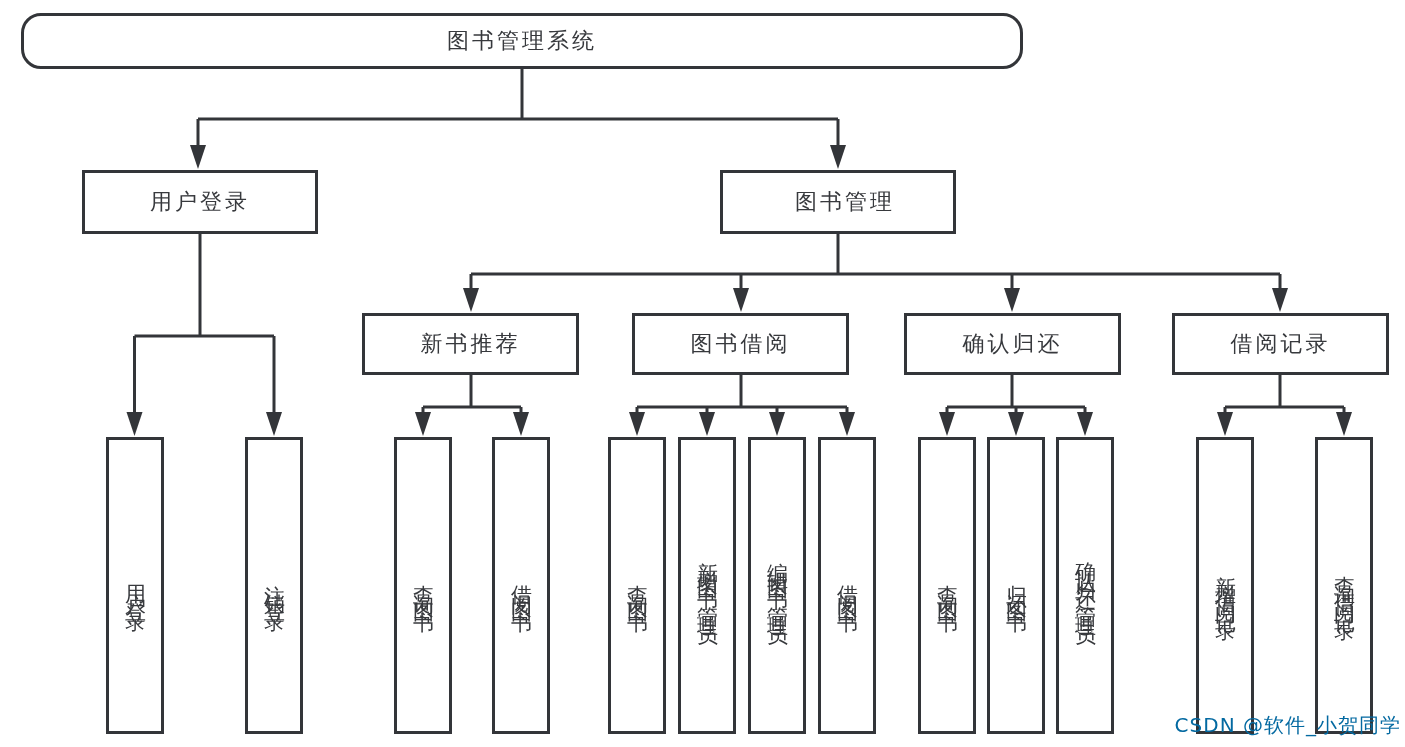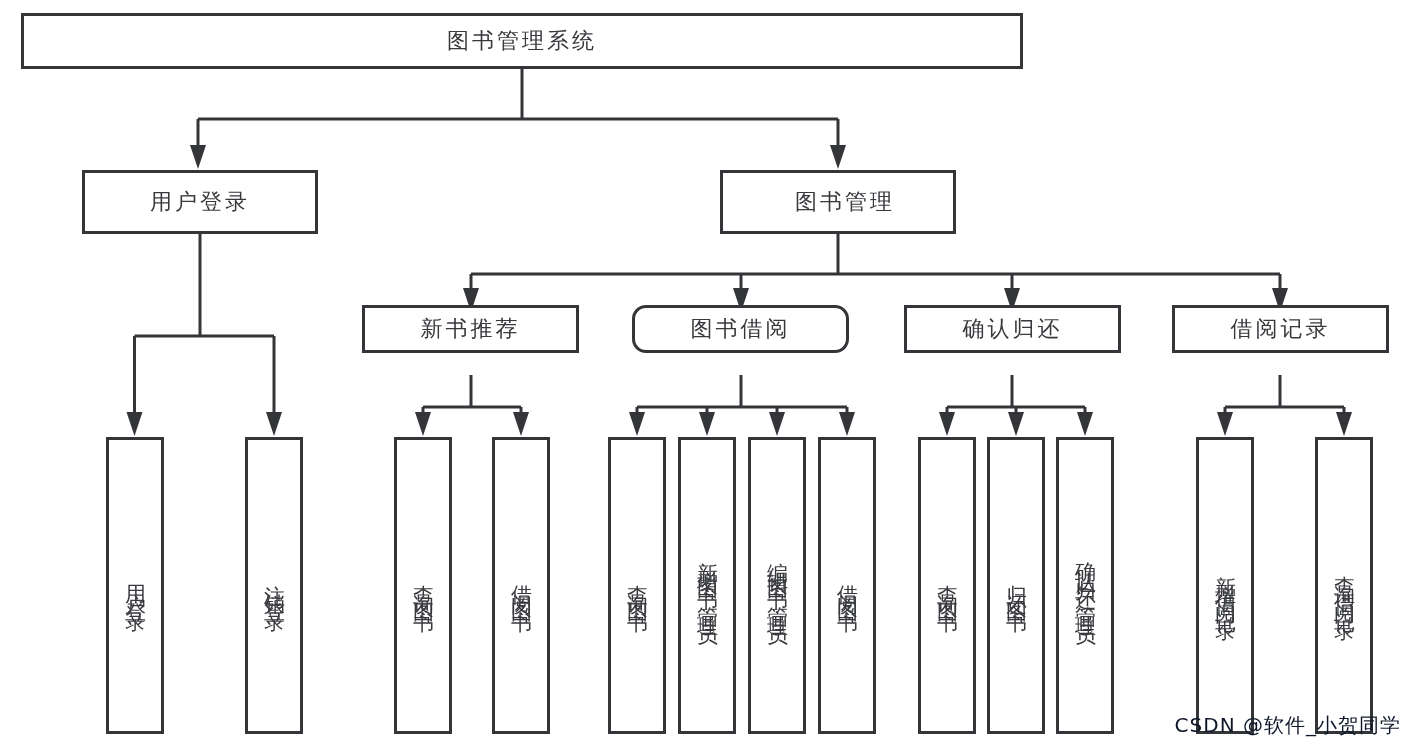--- a/index.html
+++ b/index.html
@@ -37,29 +37,29 @@
     height: 297px;
   }
   .vbox .vtext {
     writing-mode: vertical-rl;
     text-orientation: mixed;
     font-size: 21px;
     letter-spacing: 9px;
     line-height: 1;
     white-space: nowrap;
   }
-  .lvl1 { left: 21px;  top: 13px;  width: 1002px; height: 56px; }
+  .lvl1 { left: 21px;  top: 13px;  width: 1002px; height: 56px; border-radius: 20px; }
   .lvl2 { top: 170px; width: 236px; height: 64px; }
-  .lvl3 { top: 305px; width: 217px; height: 48px; font-size: 22px; }
+  .lvl3 { top: 313px; width: 217px; height: 62px; font-size: 22px; }
   #watermark {
     position: absolute;
     right: 4px;
     top: 712px;
     font-size: 20px;
-    color: #0f172a;
+    color: #0369a1;
     letter-spacing: 1px;
     white-space: nowrap;
   }
   .line   { stroke: #333539; stroke-width: 3; fill: none; }
   .ahead  { fill: #333539; stroke: none; }
 </style>
 </head>
 <body>
 
 <div id="stage">
@@ -133,21 +133,21 @@
   <div class="box hbox lvl2" style="left:82px;">
     <span>用户登录</span>
   </div>
   <div class="box hbox lvl2" style="left:720px;padding-left:14px;">
     <span>图书管理</span>
   </div>
 
   <div class="box hbox lvl3" style="left:362px;">
     <span>新书推荐</span>
   </div>
-  <div class="box hbox lvl3" style="left:632px;border-radius:14px;">
+  <div class="box hbox lvl3" style="left:632px;">
     <span>图书借阅</span>
   </div>
   <div class="box hbox lvl3" style="left:904px;">
     <span>确认归还</span>
   </div>
   <div class="box hbox lvl3" style="left:1172px;">
     <span>借阅记录</span>
   </div>
 
   <div class="box vbox" style="left:106px;">

